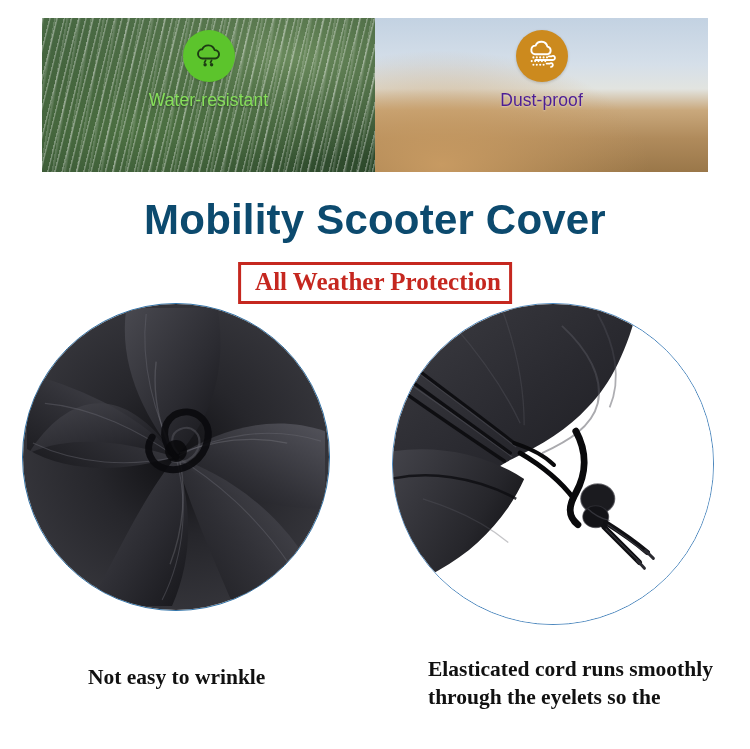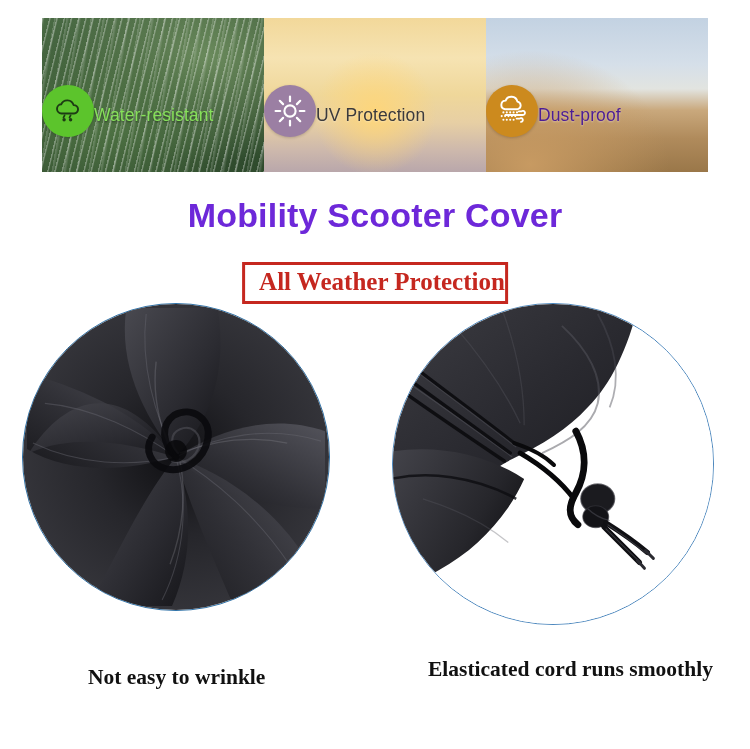--- a/index.html
+++ b/index.html
@@ -31,24 +31,24 @@
     overflow: hidden;
   }
   .panel-bg {
     position: absolute;
     inset: 0;
   }
   .panel-inner {
     position: absolute;
     inset: 0;
     display: flex;
-    flex-direction: row;
+    flex-direction: column;
     align-items: center;
     justify-content: flex-start;
-    padding-top: 32px;
+    padding-top: 12px;
     box-sizing: border-box;
   }
   .feature-icon {
     width: 52px;
     height: 52px;
     border-radius: 50%;
     display: flex;
     align-items: center;
     justify-content: center;
     box-shadow: 0 1px 3px rgba(0,0,0,.18);
@@ -99,32 +99,32 @@
   .icon-wind { background: #fbfcfd; }
   .label-wind { color: #ffffff; text-shadow: 0 1px 3px rgba(40,60,90,.45); }
 
   
   #product-title {
     position: absolute;
     left: 0;
     top: 196px;
     width: 750px;
     text-align: center;
-    font-size: 34px;
+    font-size: 42px;
     font-weight: bold;
-    color: #6d28d9;
+    color: #0c4a6e;
     letter-spacing: .2px;
   }
   #all-weather-badge {
     position: absolute;
     left: 50%;
     transform: translateX(-50%);
     top: 262px;
     border: 3px solid #c5271f;
-    padding: 3px 0 5px 14px;
+    padding: 3px 8px 5px 14px;
     font-family: "Liberation Serif", serif;
     font-size: 25px;
     font-weight: bold;
     color: #c5271f;
     white-space: nowrap;
   }
 
   
   .photo-circle {
     position: absolute;
@@ -173,35 +173,20 @@
           <path d="M10.5 19.5a4.6 4.6 0 0 1-.3-9.18A6.6 6.6 0 0 1 22.6 11.1a4.2 4.2 0 0 1 .5 8.4z" fill="none" stroke="#1d3b14" stroke-width="1.9" stroke-linejoin="round"></path>
           <path d="M13.6 21.3l-1.1 2.3M19.6 21.3l-1.1 2.3" stroke="#1d3b14" stroke-width="1.7" stroke-linecap="round"></path>
           <circle cx="13.1" cy="25.7" r="1.7" fill="#1d3b14"></circle>
           <circle cx="19.6" cy="25.7" r="1.7" fill="#1d3b14"></circle>
         </svg>
       </div>
       <div class="feature-label label-water">Water-resistant</div>
     </div>
   </div>
 
-  <div class="feature-panel">
-    <div class="panel-bg bg-uv"></div>
-    <div class="panel-inner">
-      <div class="feature-icon icon-uv">
-        <svg width="34" height="34" viewBox="0 0 34 34" aria-hidden="true">
-          <circle cx="17" cy="17" r="5.6" fill="none" stroke="#ffffff" stroke-width="2.1"></circle>
-          <g stroke="#ffffff" stroke-width="2.2" stroke-linecap="round">
-            <path d="M17 2.6v4.6M17 26.8v4.6M2.6 17h4.6M26.8 17h4.6"></path>
-            <path d="M6.8 6.8l3.3 3.3M23.9 23.9l3.3 3.3M27.2 6.8l-3.3 3.3M10.1 23.9l-3.3 3.3"></path>
-          </g>
-        </svg>
-      </div>
-      <div class="feature-label label-uv">UV Protection</div>
-    </div>
-  </div>
 
   <div class="feature-panel">
     <div class="panel-bg bg-dust"></div>
     <div class="panel-inner">
       <div class="feature-icon icon-dust">
         <svg width="36" height="34" viewBox="0 0 36 34" aria-hidden="true">
           <path d="M11 15.2a4.3 4.3 0 0 1 .6-8.55A6.2 6.2 0 0 1 23.4 7.6a3.9 3.9 0 0 1 .4 7.6z" fill="none" stroke="#ffffff" stroke-width="1.9" stroke-linejoin="round"></path>
           <g fill="#ffffff">
             <circle cx="9.4" cy="18.4" r="1.05"></circle>
               <circle cx="12.8" cy="18.4" r="1.05"></circle>
@@ -331,13 +316,14 @@
       <path d="M110 6 C 124 44, 132 84, 132 122"></path>
       <path d="M30 196 C 62 206, 92 220, 116 240"></path>
     </g>
   </svg>
 </div>
 
 <div id="caption-left" class="caption">Not easy to wrinkle</div>
 
 <div id="caption-right" class="caption">
   <div>Elasticated cord runs smoothly</div>
+  <div>through the eyelets so the</div>
 </div>
 
 </body></html>

